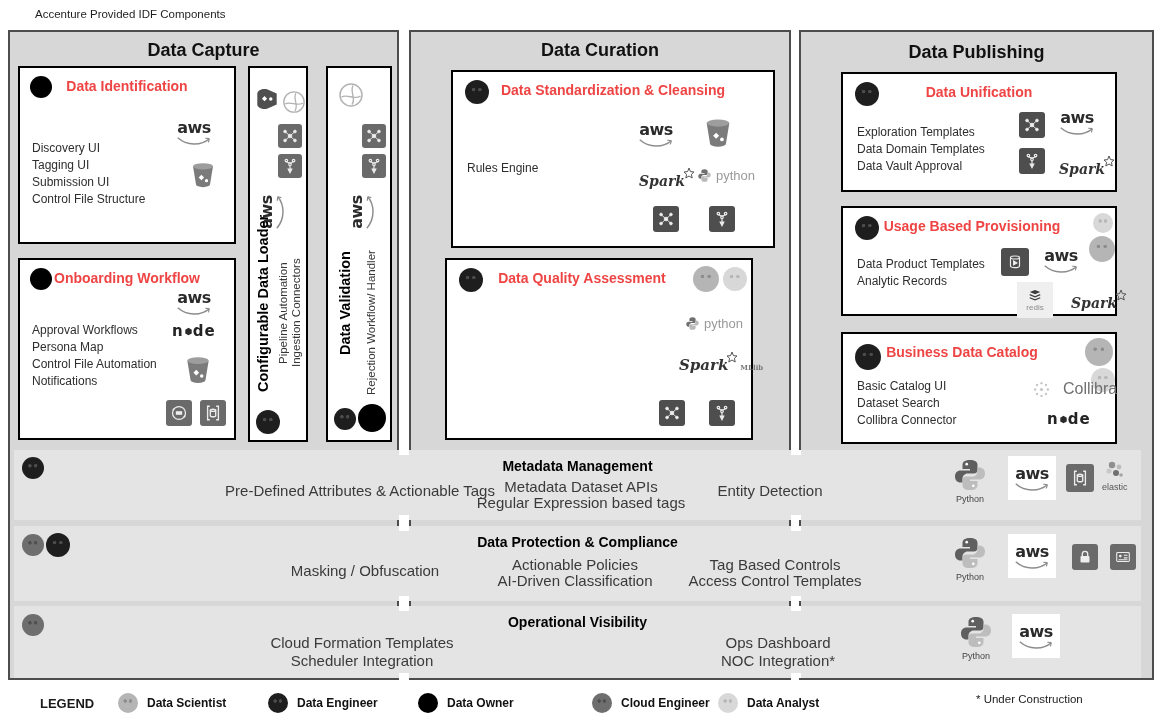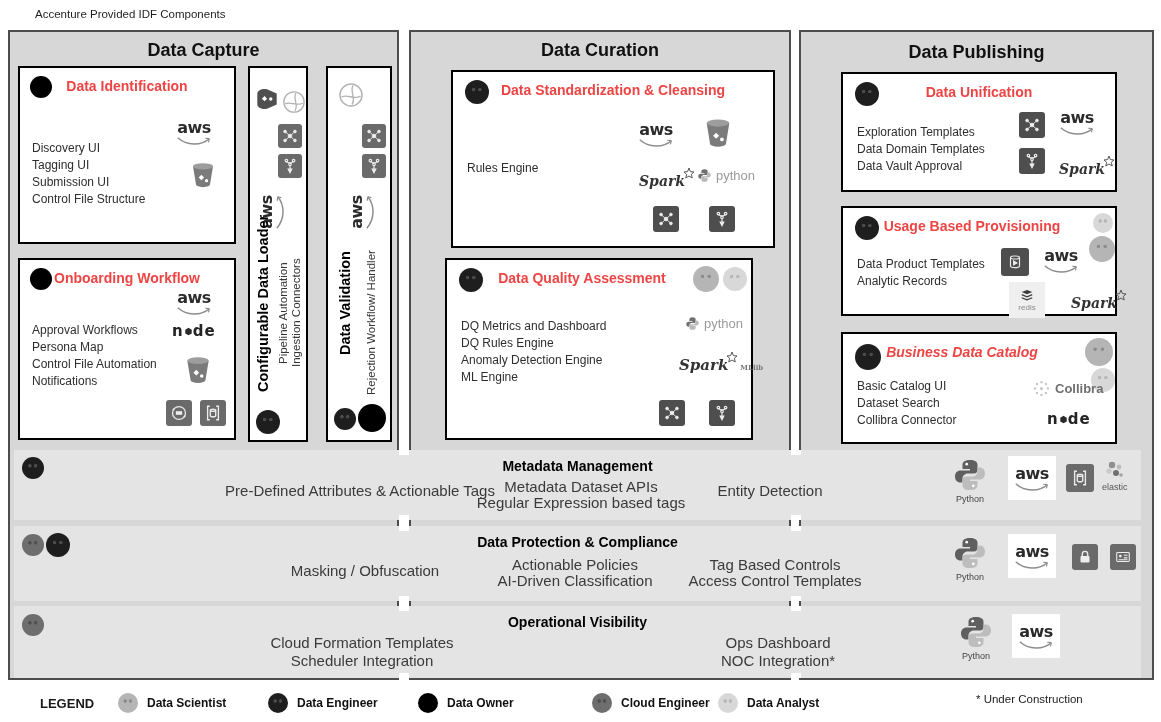--- a/index.html
+++ b/index.html
@@ -39,21 +39,21 @@
   .spark{position:absolute;font-family:"DejaVu Serif",serif;font-style:italic;font-weight:bold;font-size:14px;color:#333;white-space:nowrap;line-height:1;}
   .spark svg{width:12px;height:12px;vertical-align:6px;margin-left:-2px;}
   .spark small{font-size:7px;font-style:normal;color:#777;margin-left:2px;}
   .pyword{position:absolute;display:inline-flex;align-items:center;gap:4px;font-size:13px;color:#9a9a9a;white-space:nowrap;}
   .pyword svg{width:15px;height:15px;}
   .nodelogo{position:absolute;font-size:15px;font-weight:bold;color:#242424;letter-spacing:1px;white-space:nowrap;font-family:"DejaVu Sans",sans-serif;}
   .nodelogo svg{width:9px;height:9px;}
   .bigpy{position:absolute;display:flex;flex-direction:column;align-items:center;gap:1px;}
   .bigpy svg{width:36px;height:36px;}
   .bigpy small{font-size:9px;color:#454545;}
-  .collibra{position:absolute;display:inline-flex;align-items:center;gap:5px;font-size:13px;font-weight:bold;color:#6f6f6f;}
+  .collibra{position:absolute;display:inline-flex;align-items:center;gap:13px;font-size:16px;font-weight:normal;color:#6f6f6f;}
   .collibra svg{width:17px;height:17px;}
   .redis{position:absolute;width:36px;height:36px;background:#efefef;display:flex;flex-direction:column;align-items:center;justify-content:center;}
   .redis svg{width:18px;height:14px;}
   .redis small{font-size:8px;color:#8a8a8a;}
   .elastic{position:absolute;display:flex;flex-direction:column;align-items:center;}
   .elastic svg{width:24px;height:22px;}
   .elastic small{font-size:9px;color:#555;}
   .bucket{position:absolute;}
   .cone{position:absolute;}
   .airflow{position:absolute;}
@@ -285,26 +285,20 @@
             <path d="M8 13.5h4l-2 4z" fill="#ededed"></path>
           </svg>
       </span>
     </div>
 
     <div class="wbox" style="left:34px;top:226px;width:308px;height:182px;">
       <span class="dot de d24" style="left:12px;top:8px;"></span>
       <div class="box-title" style="right:60px;">Data Quality Assessment</div>
       <span class="dot ds d26" style="left:246px;top:6px;"></span>
       <span class="dot da d24" style="left:276px;top:7px;"></span>
-      <div class="items" style="left:14px;top:58px;">
-        <div>DQ Metrics and Dashboard</div>
-        <div>DQ Rules Engine</div>
-        <div>Anomaly Detection Engine</div>
-        <div>ML Engine</div>
-      </div>
       <span class="pyword" style="left:238px;top:56px;">
         <svg viewBox="0 0 24 24">
             <path d="M12 2c-4 0-5 1.6-5 3.4V8h5v1H5.6C3.6 9 2 10.5 2 13s1.6 4 3.6 4H7v-2.6C7 12.6 8.6 11 10.4 11h4.2c1.6 0 2.4-1 2.4-2.4V5.4C17 3.6 16 2 12 2z" fill="#6f6f6f"></path>
             <path d="M12 22c4 0 5-1.6 5-3.4V16h-5v-1h6.4c2 0 3.6-1.5 3.6-4s-1.6-4-3.6-4H17v2.6C17 11.4 15.4 13 13.6 13H9.4C7.8 13 7 14 7 15.4v3.2C7 20.4 8 22 12 22z" fill="#b9b9b9"></path>
           </svg>
         <span>python</span>
       </span>
       <span class="spark" style="left:232px;top:92px;font-size:15px;"><span>Spark</span><svg viewBox="0 0 12 12">
             <path d="M6 0l1.4 3.6L11 4l-2.6 2.3L9.2 10 6 8 2.8 10l.8-3.7L1 4l3.6-.4z" fill="none" stroke="#555" stroke-width="1"></path>
           </svg><small>MLlib</small></span>
@@ -388,35 +382,35 @@
             <path d="M8.5 9l3.5 2-3.5 2z" fill="#ededed"></path>
           </svg>
       </span>
       <span class="aws" style="left:200px;top:40px;">
         <b>aws</b>
         <svg viewBox="0 0 40 10">
             <path d="M2 2 C12 11,28 11,37 3" fill="none" stroke="#8d8d8d" stroke-width="1.6"></path>
             <path d="M37 3 l-4.5 -0.5 M37 3 l-1 4" stroke="#8d8d8d" fill="none" stroke-width="1.3"></path>
           </svg>
       </span>
-      <span class="redis" style="left:166px;top:74px;">
+      <span class="redis" style="left:174px;top:74px;">
         <svg viewBox="0 0 20 16">
             <path d="M10 1l6 2.5-6 2.5-6-2.5z" fill="#3c3c3c"></path>
             <path d="M4 6.5l6 2.5 6-2.5M4 10l6 2.5 6-2.5" fill="none" stroke="#3c3c3c" stroke-width="1.4"></path>
           </svg>
         <small>redis</small>
       </span>
       <span class="spark" style="left:228px;top:82px;"><span>Spark</span><svg viewBox="0 0 12 12">
             <path d="M6 0l1.4 3.6L11 4l-2.6 2.3L9.2 10 6 8 2.8 10l.8-3.7L1 4l3.6-.4z" fill="none" stroke="#555" stroke-width="1"></path>
           </svg></span>
     </div>
 
     <div class="wbox" style="left:40px;top:300px;width:276px;height:112px;">
       <span class="dot de d26" style="left:12px;top:10px;"></span>
-      <div class="box-title" style="right:60px;font-style:italic;">Business Data Catalog</div>
+      <div class="box-title" style="right:60px;">Business Data Catalog</div>
       <span class="dot ds d28" style="left:242px;top:4px;"></span>
       <span class="dot da d24" style="left:248px;top:34px;"></span>
       <div class="items" style="left:14px;top:44px;">
         <div>Basic Catalog UI</div>
         <div>Dataset Search</div>
         <div>Collibra Connector</div>
       </div>
       <span class="collibra" style="left:190px;top:46px;">
         <svg viewBox="0 0 16 16">
             <g fill="#c6c6c6">

